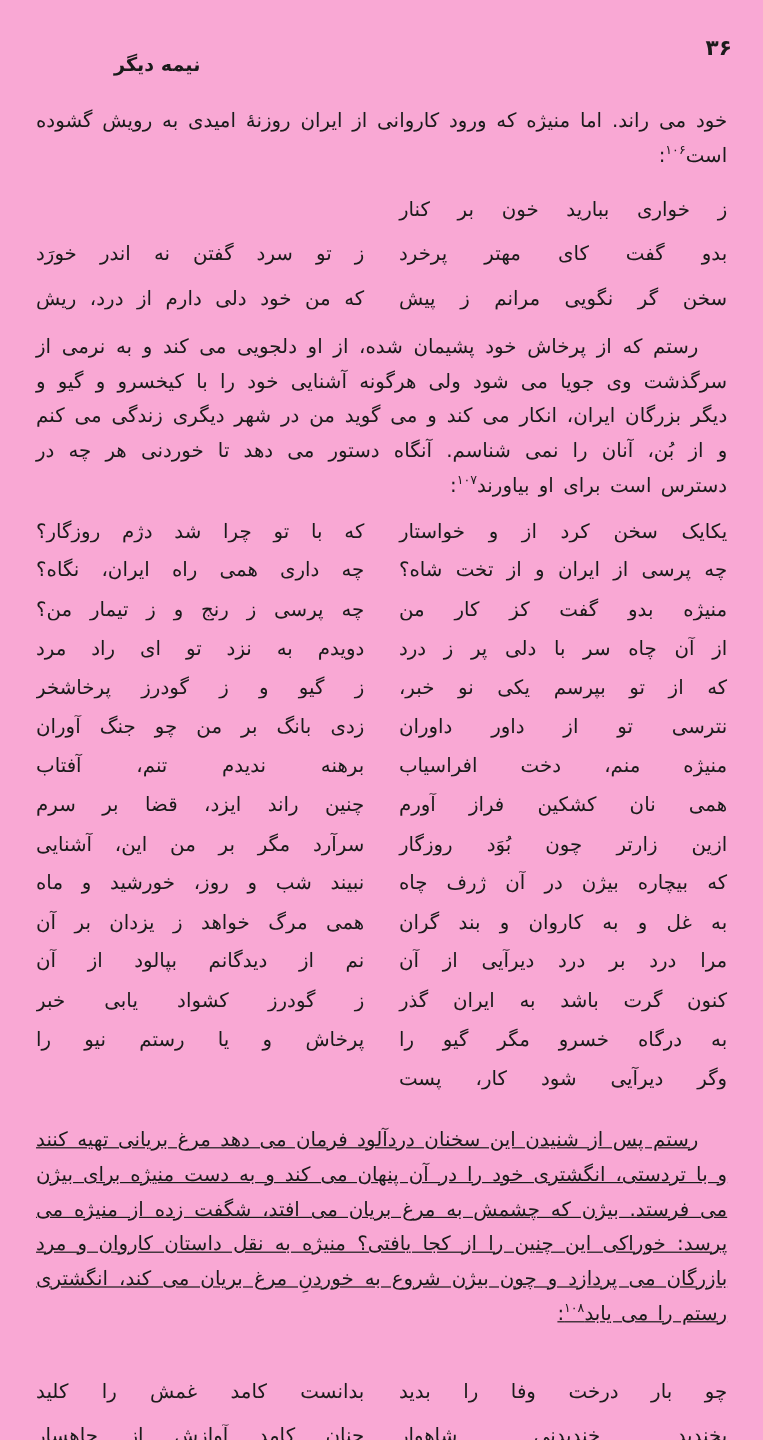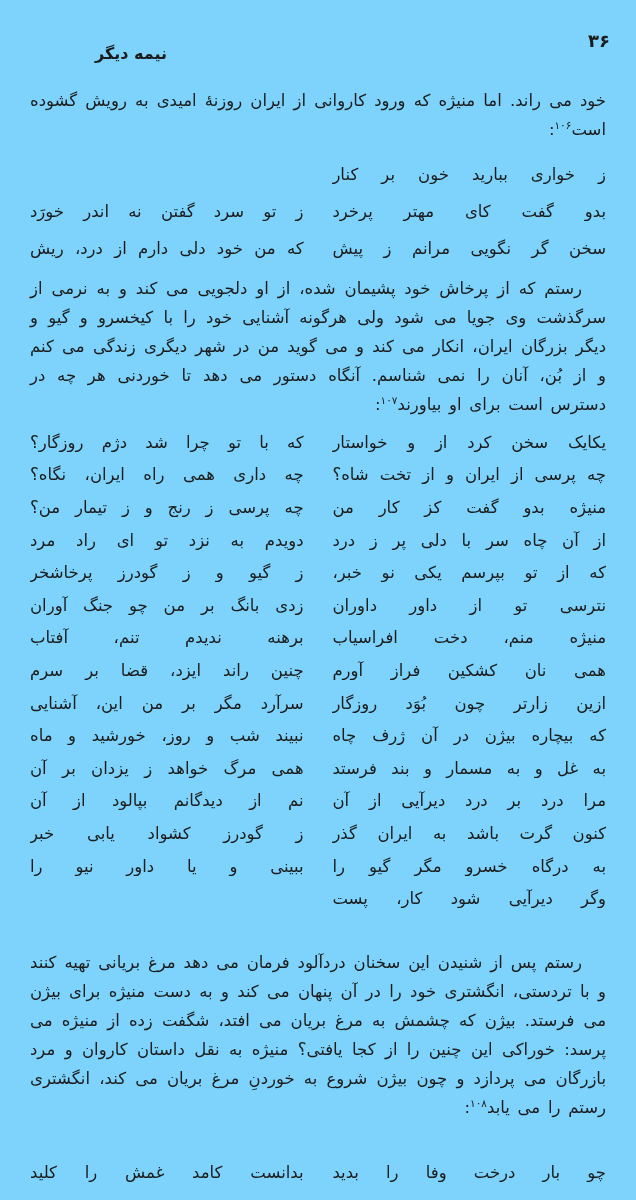--- a/index.html
+++ b/index.html
@@ -1,20 +1,20 @@
 <!DOCTYPE html>
 <html lang="fa" dir="rtl"><head>
 <meta charset="utf-8">
 <style>
   html,body{margin:0;padding:0;background:#fbfbf8;}
   .page{
     position:relative;
     width:636px;height:1200px;
     box-sizing:border-box;
-    background:#7dd3fc;
+    background:#f9a8d4;
     color:#1b1b1b;
     direction:rtl;
     font-family:"DejaVu Sans",sans-serif;
     padding:86px 30px 0 30px;
     overflow:hidden;
   }
   .page-number{
     position:absolute;top:30px;right:26px;
     font-size:18px;font-weight:bold;letter-spacing:1px;
   }
@@ -49,21 +49,21 @@
     width:47.5%;
     font-size:16.5px;
     text-align:justify;
     text-align-last:justify;
     white-space:nowrap;
     overflow:hidden;
   }
   #poem-1{margin-top:12px;}
   #para-2{margin-top:7px;}
   #poem-2{margin-top:7px;}
-  #para-3{margin-top:33px;}
+  #para-3{margin-top:20px;text-decoration:underline;}
   #poem-3{margin-top:32px;}
 </style>
 </head>
 <body>
 
 <div class="page">
 
   <span class="page-number">۳۶</span>
 
   <span class="journal-title">نیمه دیگر</span>
@@ -121,34 +121,34 @@
       </div>
       <div class="couplet">
         <span class="hemi">ازین زارتر چون بُوَد روزگار</span>
         <span class="hemi">سرآرد مگر بر من این، آشنایی</span>
       </div>
       <div class="couplet">
         <span class="hemi">که بیچاره بیژن در آن ژرف چاه</span>
         <span class="hemi">نبیند شب و روز، خورشید و ماه</span>
       </div>
       <div class="couplet">
-        <span class="hemi">به غل و به مسمار و بند فرستد</span>
+        <span class="hemi">به غل و به کاروان و بند گران</span>
         <span class="hemi">همی مرگ خواهد ز یزدان بر آن</span>
       </div>
       <div class="couplet">
         <span class="hemi">مرا درد بر درد دیرآیی از آن</span>
         <span class="hemi">نم از دیدگانم بپالود از آن</span>
       </div>
       <div class="couplet">
         <span class="hemi">کنون گرت باشد به ایران گذر</span>
         <span class="hemi">ز گودرزِ کشواد یابی خبر</span>
       </div>
       <div class="couplet">
         <span class="hemi">به درگاه خسرو مگر گیو را</span>
-        <span class="hemi">ببینی و یا داور نیو را</span>
+        <span class="hemi">پرخاش و یا رستم نیو را</span>
       </div>
       <div class="couplet">
         <span class="hemi">وگر دیرآیی شود کار، پست</span>
       </div>
     </div>
 
   <p class="prose indent" id="para-3"><span>رستم پس از شنیدن این سخنان دردآلود فرمان می دهد مرغ بریانی تهیه کنند و با تردستی، انگشتری خود را در آن پنهان می کند و به دست منیژه برای بیژن می فرستد. بیژن که چشمش به مرغ بریان می افتد، شگفت زده از منیژه می پرسد: خوراکی این چنین را از کجا یافتی؟ منیژه به نقل داستان کاروان و مرد بازرگان می پردازد و چون بیژن شروع به خوردنِ مرغ بریان می کند، انگشتری رستم را می یابد</span><sup class="fn">۱۰۸</sup><span>:</span></p>
 
   <div class="poem" id="poem-3">
       <div class="couplet">

